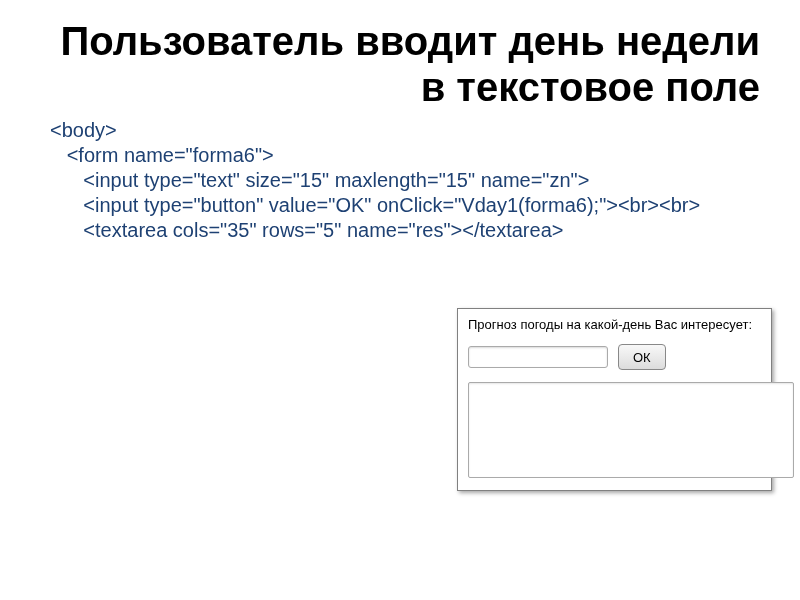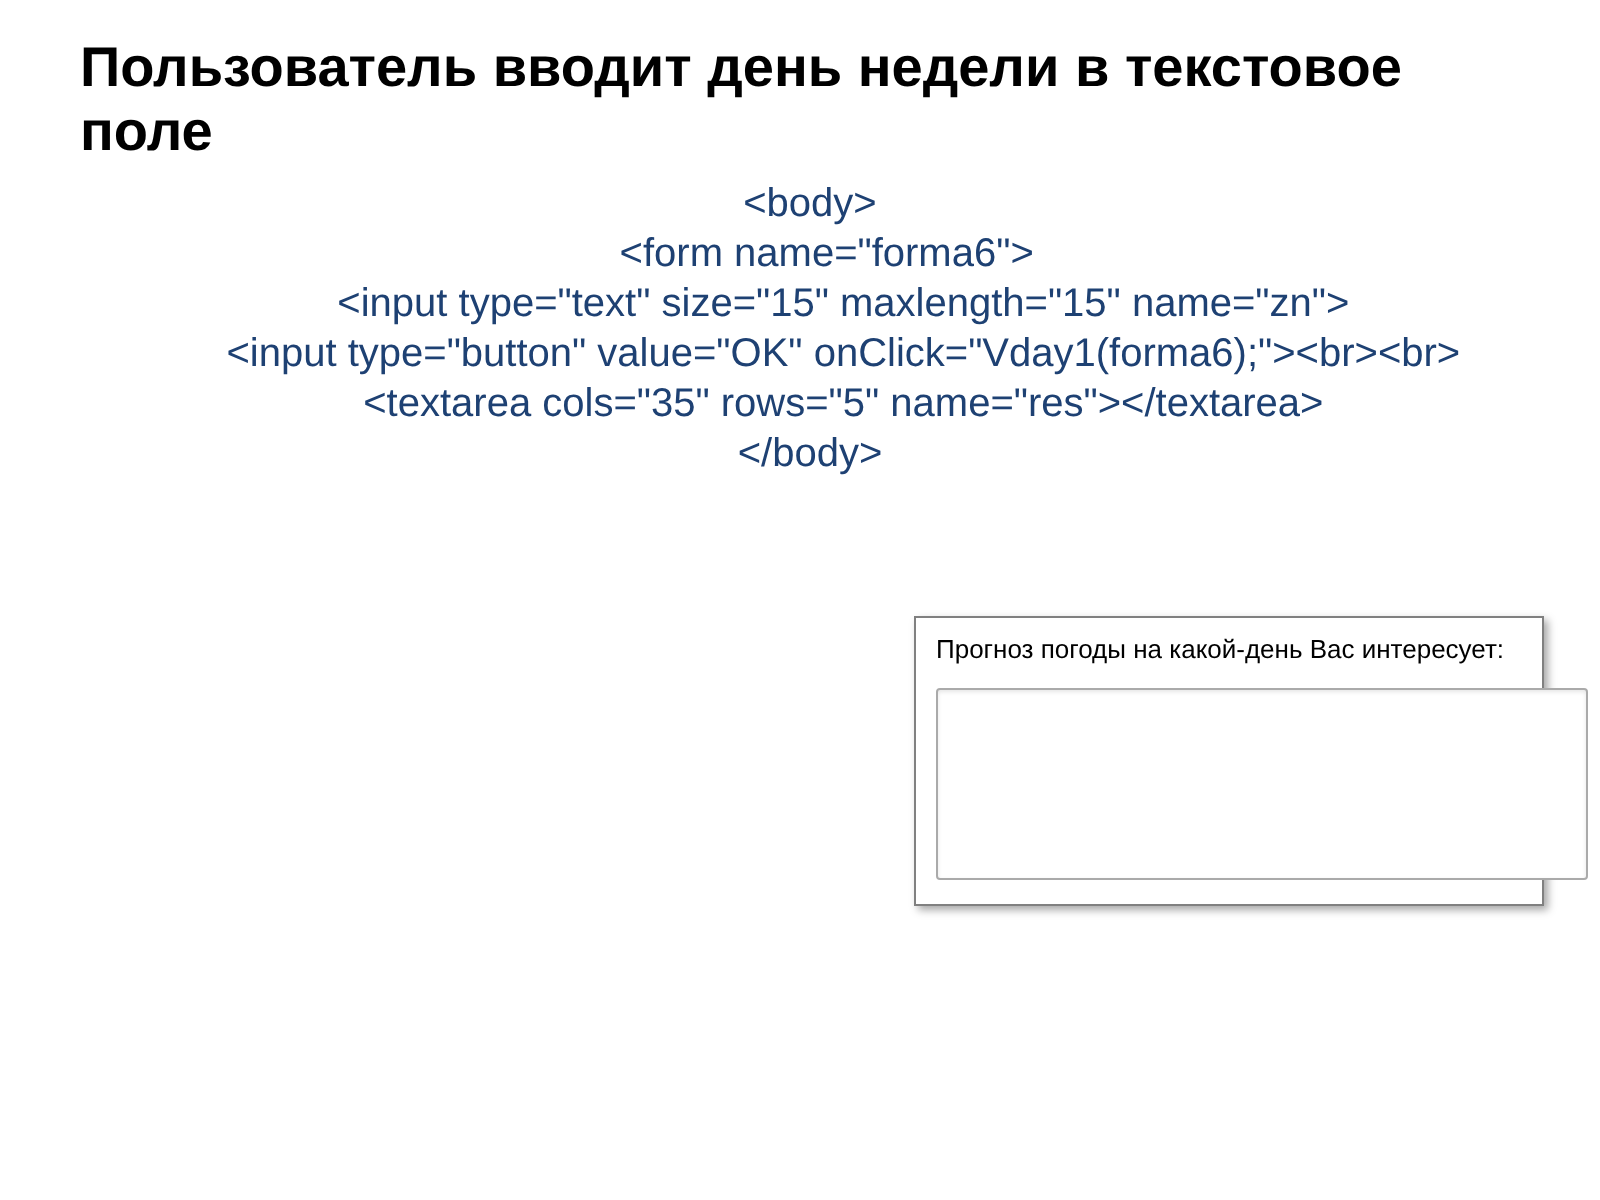--- a/index.html
+++ b/index.html
@@ -7,35 +7,34 @@
     margin: 0;
     padding: 0;
     width: 800px;
     height: 600px;
     background: #ffffff;
     font-family: Verdana, Geneva, sans-serif;
     position: relative;
     overflow: hidden;
   }
   .title {
-    font-size: 28px;
+    font-size: 40px;
     font-weight: 900;
-    text-align: left;
+    text-align: right;
     color: #000000;
     padding: 18px 40px 8px 40px;
     line-height: 1.15;
     font-family: Arial, sans-serif;
   }
   .code-block {
     padding: 0 40px 0 50px;
     color: #1e4173;
     font-size: 20px;
     line-height: 1.25;
     font-family: Verdana, Geneva, sans-serif;
-    text-align: center;
   }
   .code-block div { white-space: pre-wrap; }
   .demo-panel {
     position: absolute;
     right: 28px;
     top: 308px;
     width: 315px;
     background: #ffffff;
     border: 1px solid #808080;
     padding: 8px 16px 12px 10px;
@@ -89,19 +88,22 @@
 <body>
 
 <div class="title">Пользователь вводит день недели в текстовое поле</div>
 
 <div class="code-block">
   <div>&lt;body&gt;</div>
   <div>   &lt;form name="forma6"&gt;</div>
   <div>      &lt;input type="text" size="15" maxlength="15" name="zn"&gt;</div>
   <div>      &lt;input type="button" value="OK" onClick="Vday1(forma6);"&gt;&lt;br&gt;&lt;br&gt;</div>
   <div>      &lt;textarea cols="35" rows="5" name="res"&gt;&lt;/textarea&gt;</div>
-  <div>&lt;/body&gt;</div>
 </div>
 
 <div class="demo-panel">
   <div class="demo-label">Прогноз погоды на какой-день Вас интересует:</div>
+  <div class="demo-row">
+    <input class="demo-input" type="text" value="" style="">
+    <button class="demo-button">ОК</button>
+  </div>
   <textarea class="demo-textarea" style=""></textarea>
 </div>
 
 </body></html>

